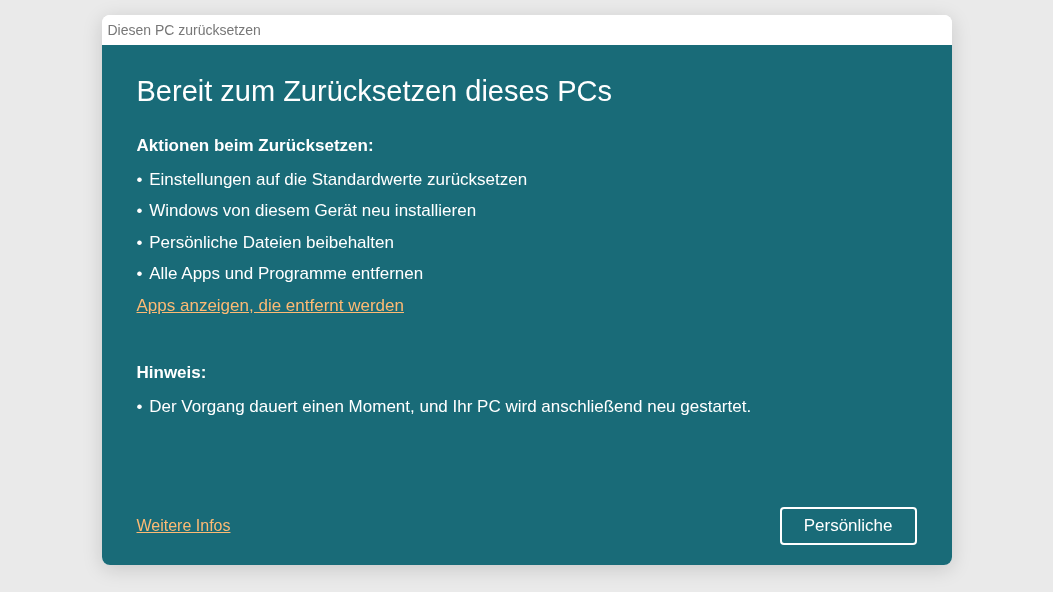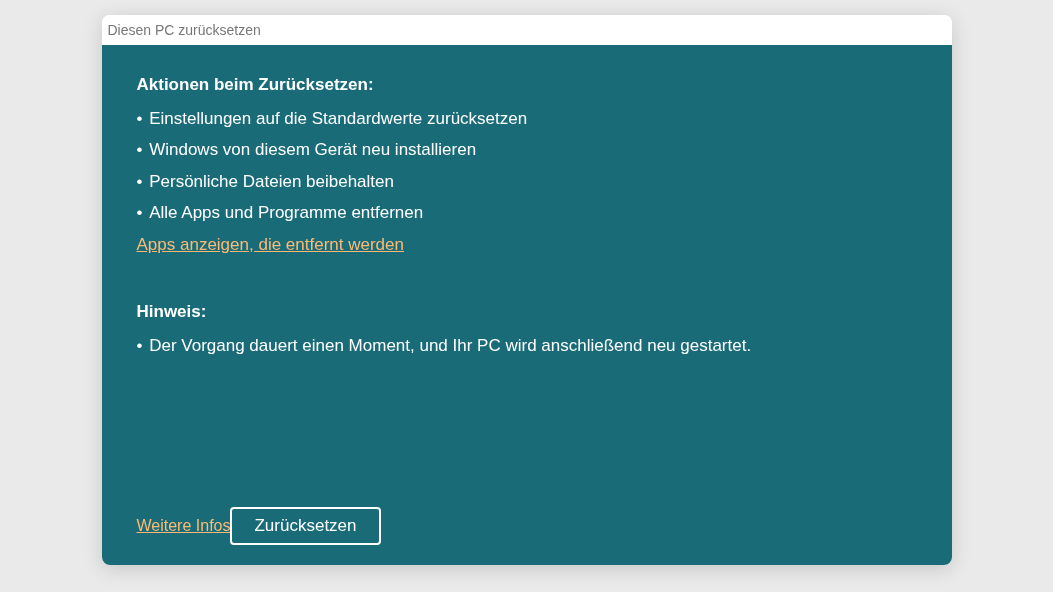--- a/index.html
+++ b/index.html
@@ -74,22 +74,24 @@
     }
     .apps-link {
       margin-bottom: 26px;
     }
     .note-section {
       margin-top: 21px;
     }
     .footer {
       margin-top: auto;
       display: flex;
+      justify-content: space-between;
       align-items: center;
       padding-top: 30px;
+      gap: 48px;
     }
     .footer-left .link {
       font-size: 16px;
     }
     .buttons {
       display: flex;
       gap: 14px;
     }
     .btn {
       background: transparent;
@@ -103,20 +105,21 @@
       cursor: pointer;
       min-width: 110px;
     }
   </style>
 </head>
 <body>
 
 <div class="dialog">
   <div class="titlebar">Diesen PC zurücksetzen</div>
   <div class="content">
+    <h1 class="heading">Bereit zum Zurücksetzen dieses PCs</h1>
 
     <div>
       <div class="section-label">Aktionen beim Zurücksetzen:</div>
       <ul class="bullet-list">
         <li>Einstellungen auf die Standardwerte zurücksetzen</li>
         <li> Windows von diesem Gerät neu installieren</li>
         <li>Persönliche Dateien beibehalten</li>
         <li>Alle Apps und Programme entfernen</li>
       </ul>
       <a class="link apps-link">Apps anzeigen, die entfernt werden</a>
@@ -127,17 +130,17 @@
       <ul class="bullet-list">
         <li> Der Vorgang dauert einen Moment, und Ihr PC wird anschließend neu gestartet.</li>
       </ul>
     </div>
 
     <div class="footer">
       <div class="footer-left">
         <a class="link">Weitere Infos</a>
       </div>
       <div class="buttons">
-        <button class="btn">Zurücksetzen</button>
+        <button class="btn">Persönliche</button>
       </div>
     </div>
   </div>
 </div>
 
 </body></html>

